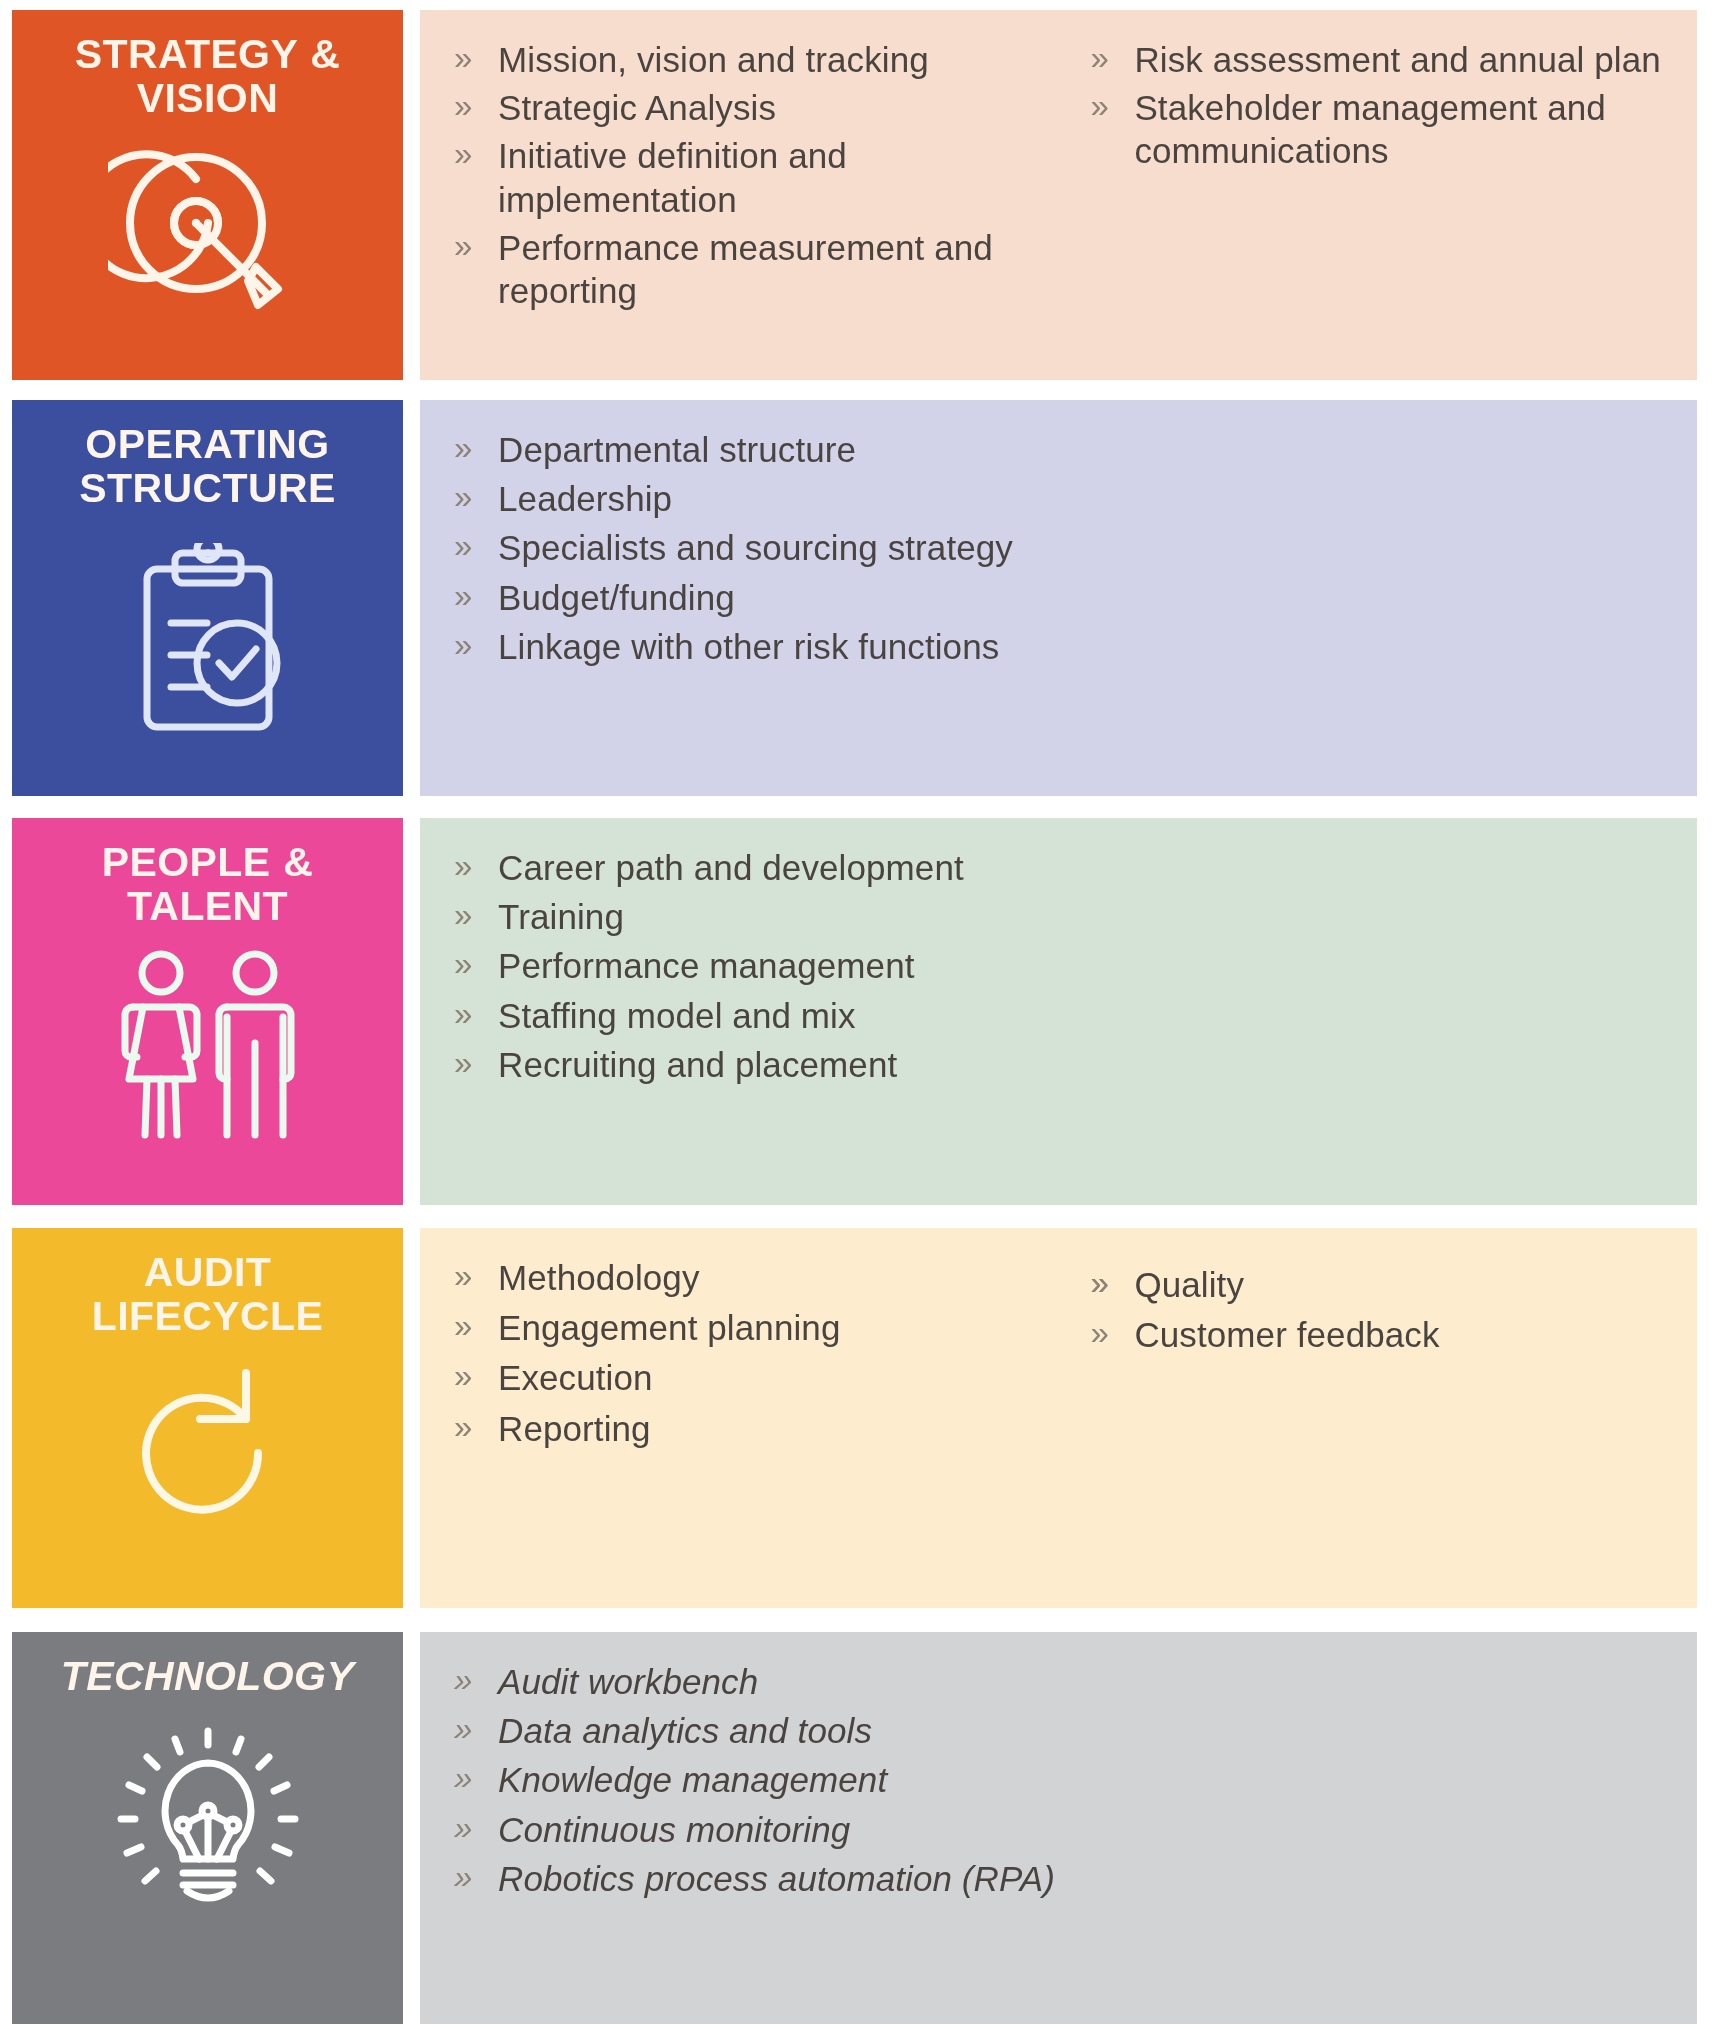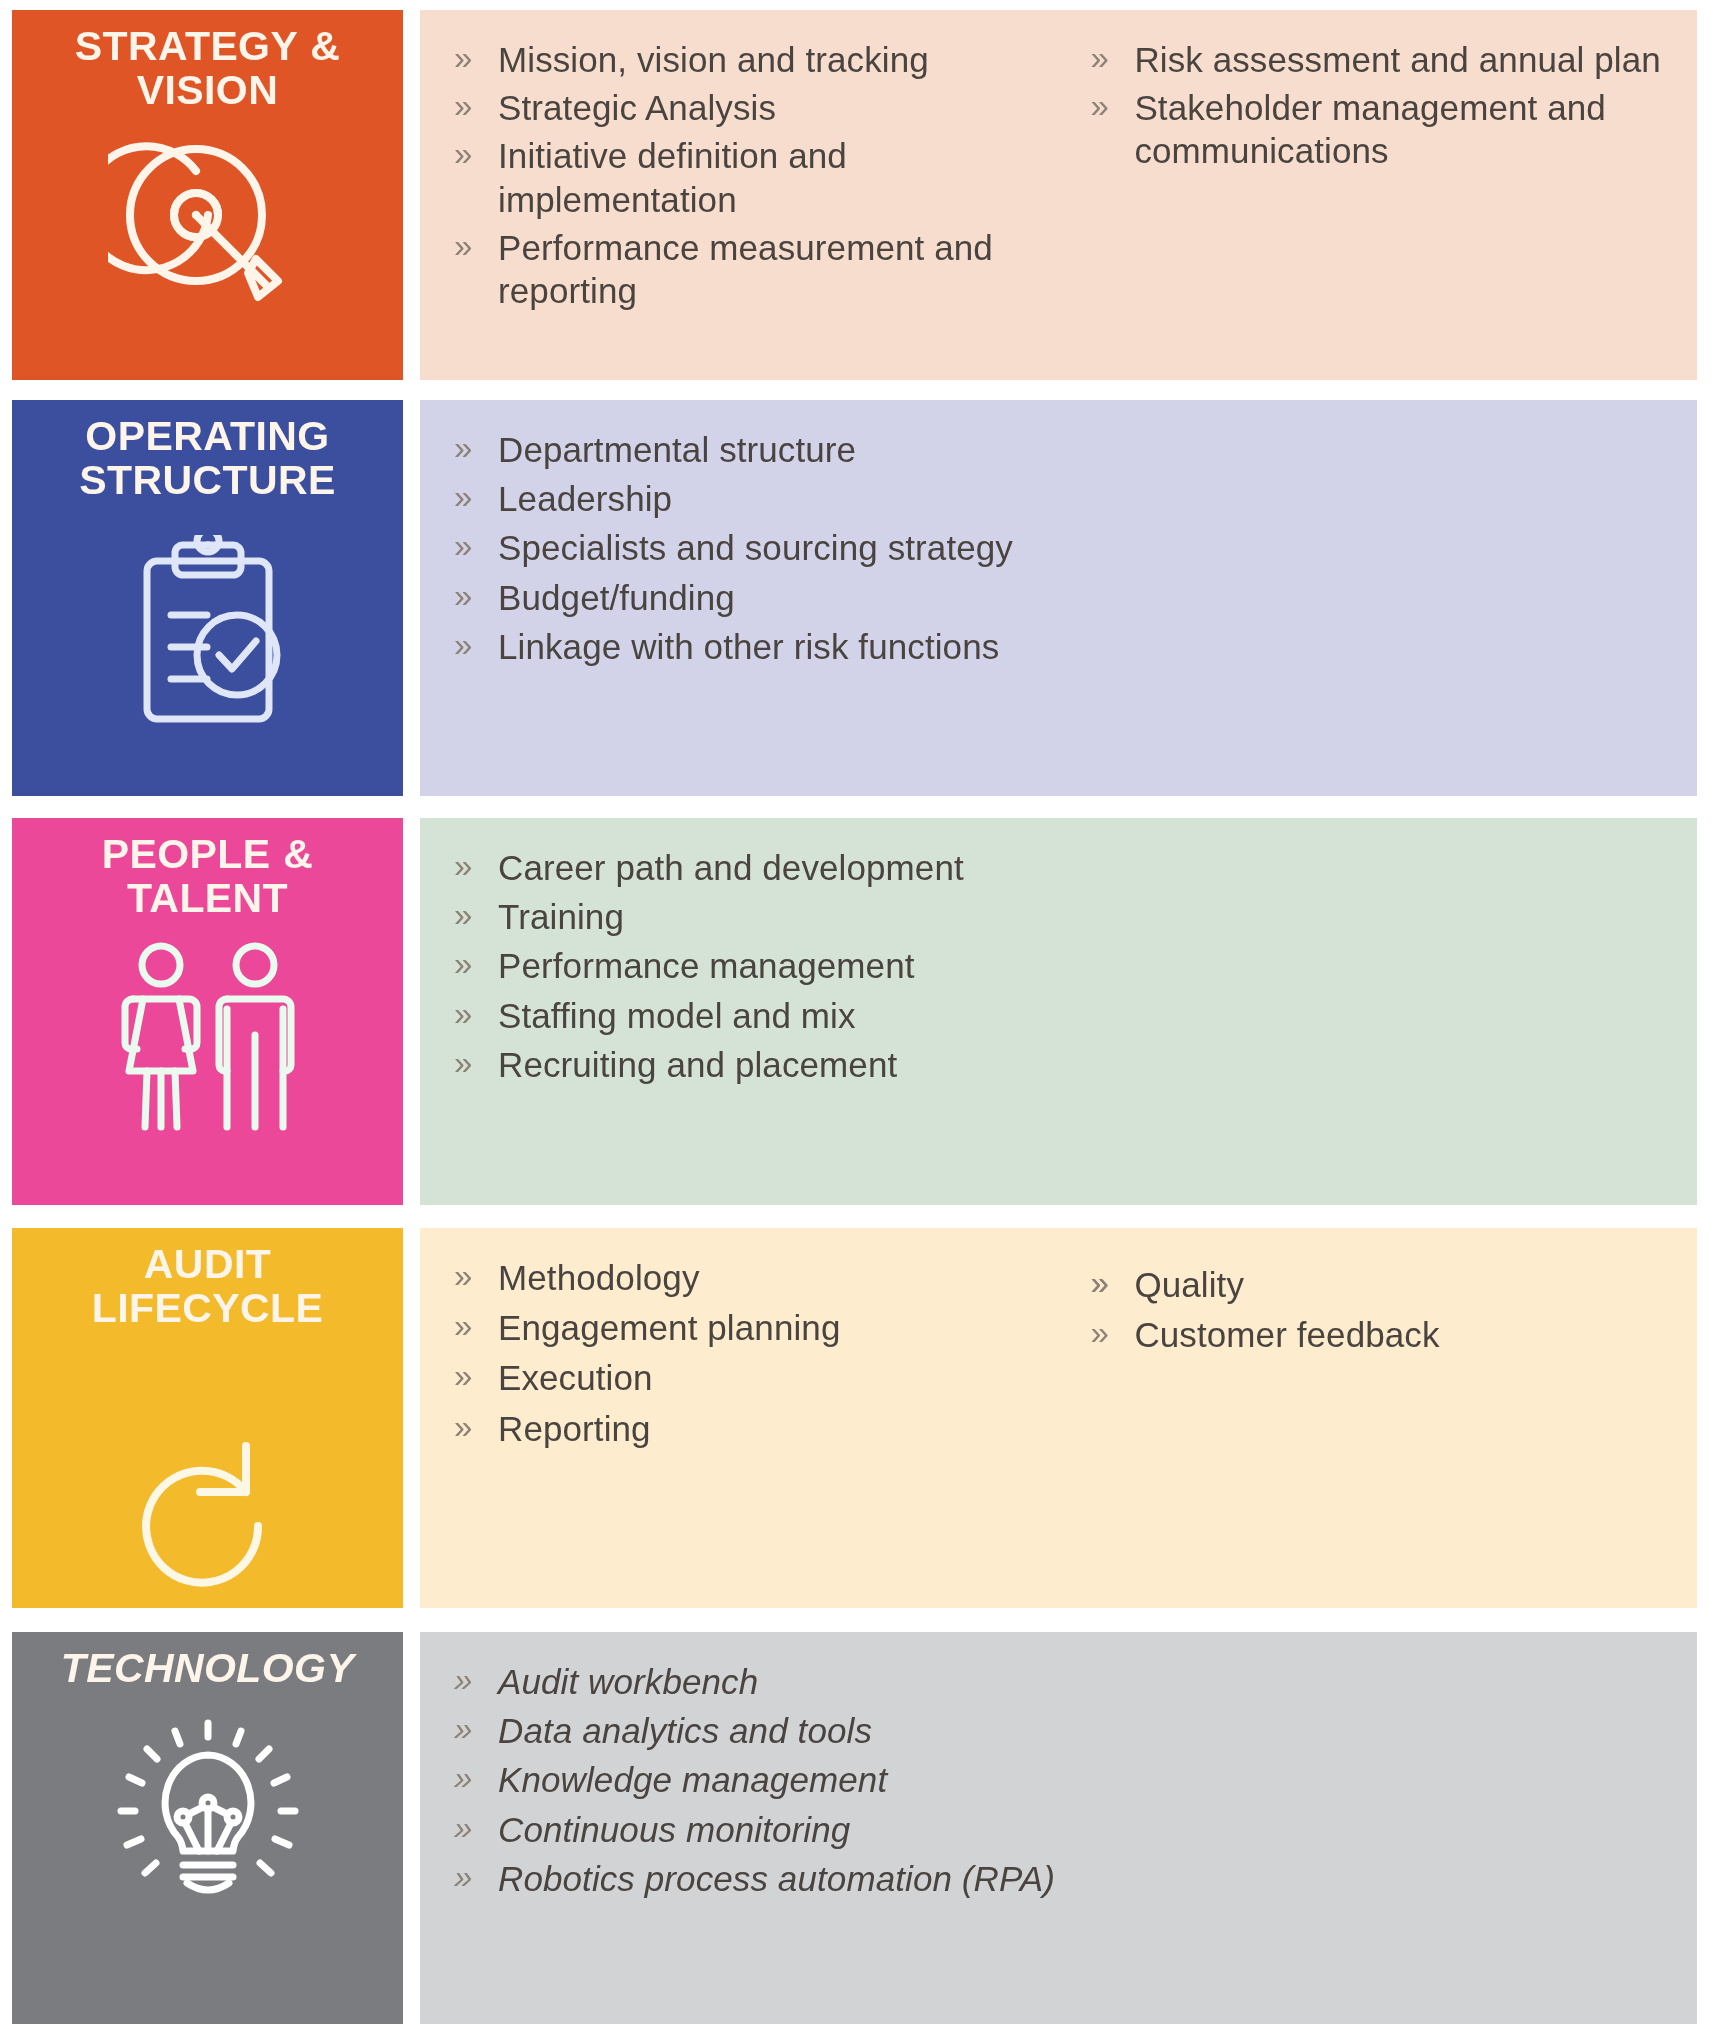--- a/index.html
+++ b/index.html
@@ -30,21 +30,21 @@
   .tile {
     position: absolute;
     left: 12px;
     top: 0;
     width: 391px;
     box-sizing: border-box;
     display: flex;
     flex-direction: column;
     align-items: center;
     justify-content: flex-start;
-    padding-top: 15px;
+    padding-top: 23px;
     overflow: hidden;
   }
 
   .tile-title {
     color: #fdf4ea;
     font-weight: bold;
     font-size: 41px;
     line-height: 1.07;
     letter-spacing: 0.4px;
     text-align: center;
@@ -226,21 +226,21 @@
           <li><span class="marker">»</span><span>Training</span></li>
           <li><span class="marker">»</span><span>Performance management</span></li>
           <li><span class="marker">»</span><span>Staffing model and mix</span></li>
           <li><span class="marker">»</span><span>Recruiting and placement</span></li>
         </ul>
       </div>
     </div>
   </section>
 
   <section class="row" id="row-4">
-    <div class="tile" style="background:#f3bb2c;justify-content:space-between;">
+    <div class="tile" style="background:#f3bb2c;">
       <div class="tile-title">AUDIT LIFECYCLE</div>
       <div class="tile-icon" style="margin-top:16px;">
         <svg width="180" height="180" viewBox="0 0 180 180" fill="none" stroke="#fdf7e6" stroke-width="8" stroke-linecap="round" stroke-linejoin="round">
           <path d="M128 64 A56 56 0 1 0 140 98"></path>
           <path d="M128 18 L128 64 L82 64"></path>
         </svg>
       </div>
     </div>
 
     <div class="panel" style="background:#fdecce;">

